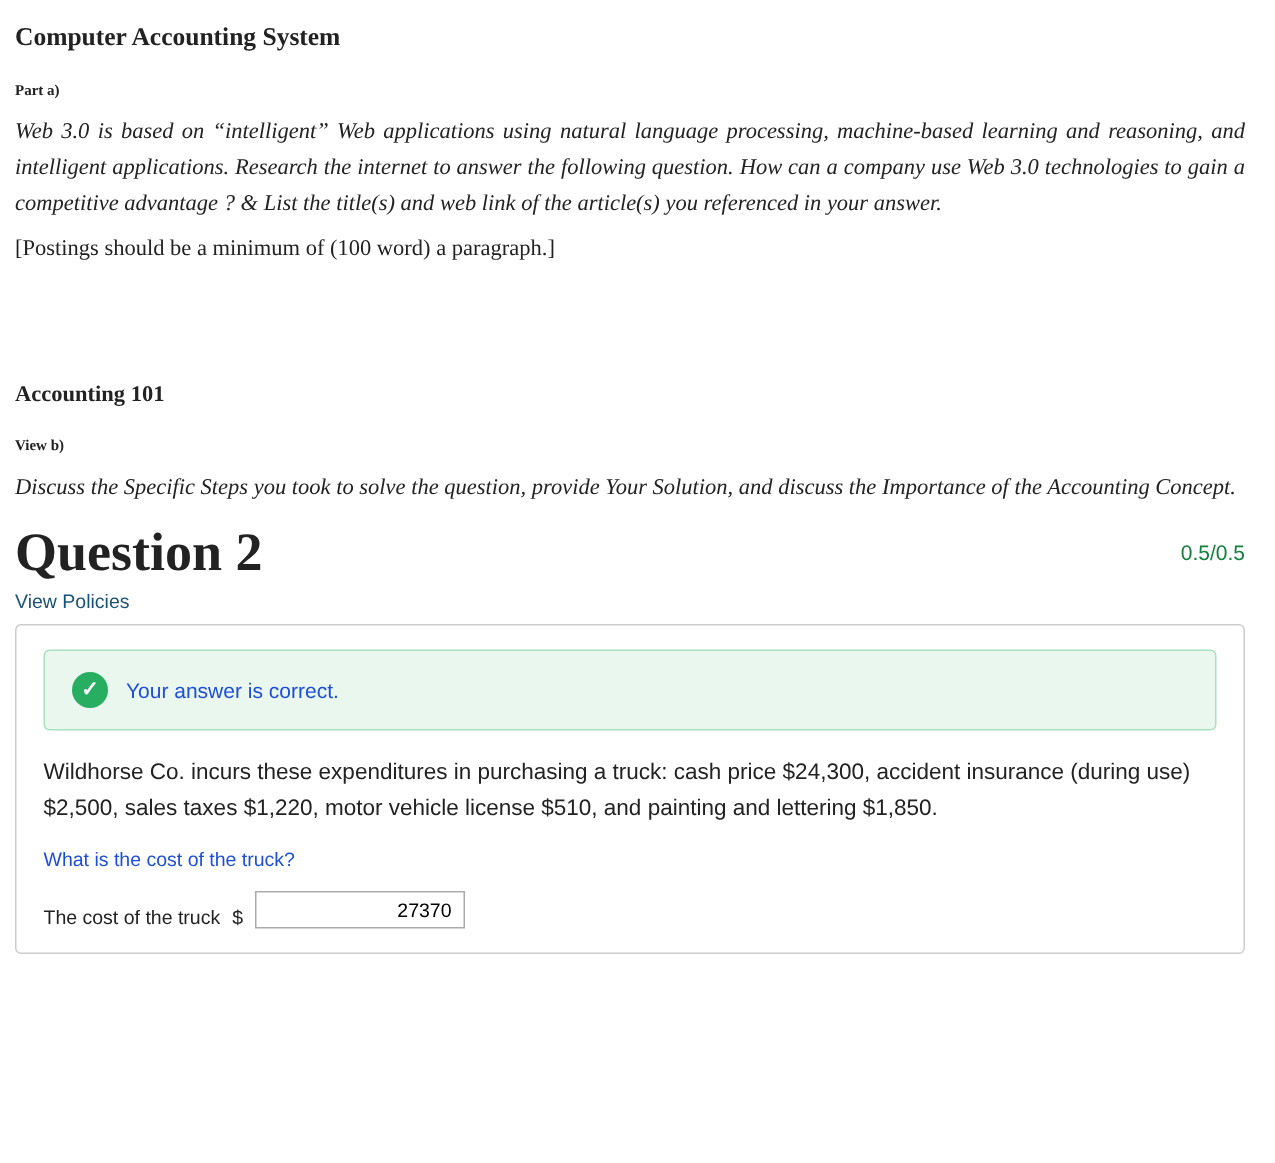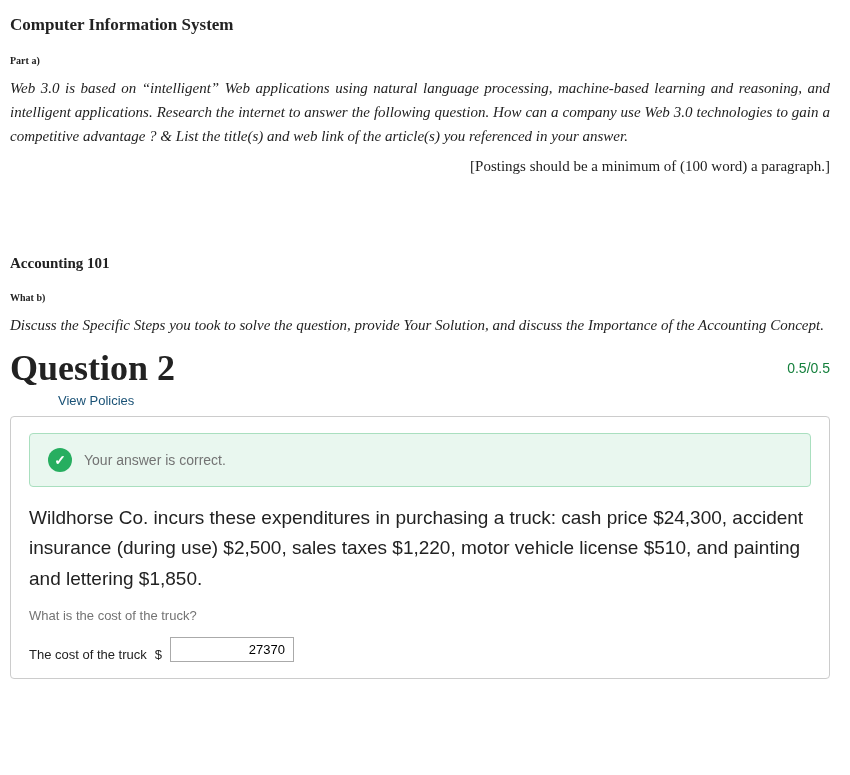--- a/index.html
+++ b/index.html
@@ -35,21 +35,20 @@
       font-size: 15px;
       line-height: 1.6;
       text-align: justify;
       margin-bottom: 10px;
       font-style: italic;
     }
 
     .postings-note {
       font-size: 15px;
       margin-bottom: 20px;
-      text-align: right;
     }
 
     .spacer {
       height: 60px;
     }
 
     .accounting-subject {
       font-size: 15px;
       font-weight: bold;
       margin-bottom: 20px;
@@ -70,21 +69,20 @@
 
     .question-score {
       font-size: 14px;
       color: #15803d;
       font-family: Arial, sans-serif;
       align-self: center;
     }
 
     .links-row {
       margin-bottom: 8px;
-      margin-left: 48px;
     }
 
     .link-item {
       display: block;
       color: #1a5276;
       text-decoration: none;
       font-size: 13px;
       font-family: Arial, sans-serif;
       cursor: pointer;
       margin-bottom: 2px;
@@ -111,42 +109,42 @@
       justify-content: center;
       color: white;
       font-size: 14px;
       font-weight: bold;
       flex-shrink: 0;
     }
 
     .correct-text {
       font-size: 14px;
       font-family: Arial, sans-serif;
-      color: #737373;
+      color: #1d4ed8;
     }
 
     .question-box {
       border: 1px solid #ccc;
       border-radius: 4px;
       padding: 16px 18px;
     }
 
     .problem-text {
-      font-size: 19px;
+      font-size: 15px;
       font-family: Arial, sans-serif;
       line-height: 1.6;
       margin-bottom: 14px;
       color: #222;
     }
 
     .question-text {
       font-size: 13px;
       font-family: Arial, sans-serif;
       margin-bottom: 14px;
-      color: #737373;
+      color: #1d4ed8;
     }
 
     .answer-row {
       display: flex;
       align-items: flex-end;
       gap: 8px;
       font-size: 13px;
       font-family: Arial, sans-serif;
     }
 
@@ -156,39 +154,39 @@
 
     .dollar-sign {
       color: #222;
     }
 
     .answer-input {
       border: 1px solid #aaa;
       padding: 4px 8px;
       font-size: 13px;
       font-family: Arial, sans-serif;
-      width: 124px;
+      width: 140px;
       text-align: right;
       background: #fff;
     }
   </style>
 </head>
 <body>
 
-<div class="page-title">Computer Information System</div>
+<div class="page-title">Computer Accounting System</div>
 
 <div class="section-label">Part a)</div>
 <p class="body-text">Web 3.0 is based on “intelligent” Web applications using natural language processing, machine-based learning and reasoning, and intelligent applications. Research the internet to answer the following question. How can a company use Web 3.0 technologies to gain a competitive advantage&nbsp;? &amp; List the title(s) and web link of the article(s) you referenced in your answer.</p>
 <p class="postings-note">[Postings should be a minimum of (100 word) a paragraph.]</p>
 
 <div class="spacer"></div>
 
 <div class="accounting-subject">Accounting 101</div>
 
-<div class="section-label">What b)</div>
+<div class="section-label">View b)</div>
 <p class="body-text">Discuss the Specific Steps you took to solve the question, provide Your Solution, and discuss the Importance of the Accounting Concept.</p>
 
 <div class="question-header">
   <div class="question-title">Question 2</div>
   <div class="question-score">0.5/0.5</div>
 </div>
 
 <div class="links-row">
   <a class="link-item" href="#">View Policies</a>
 </div>

